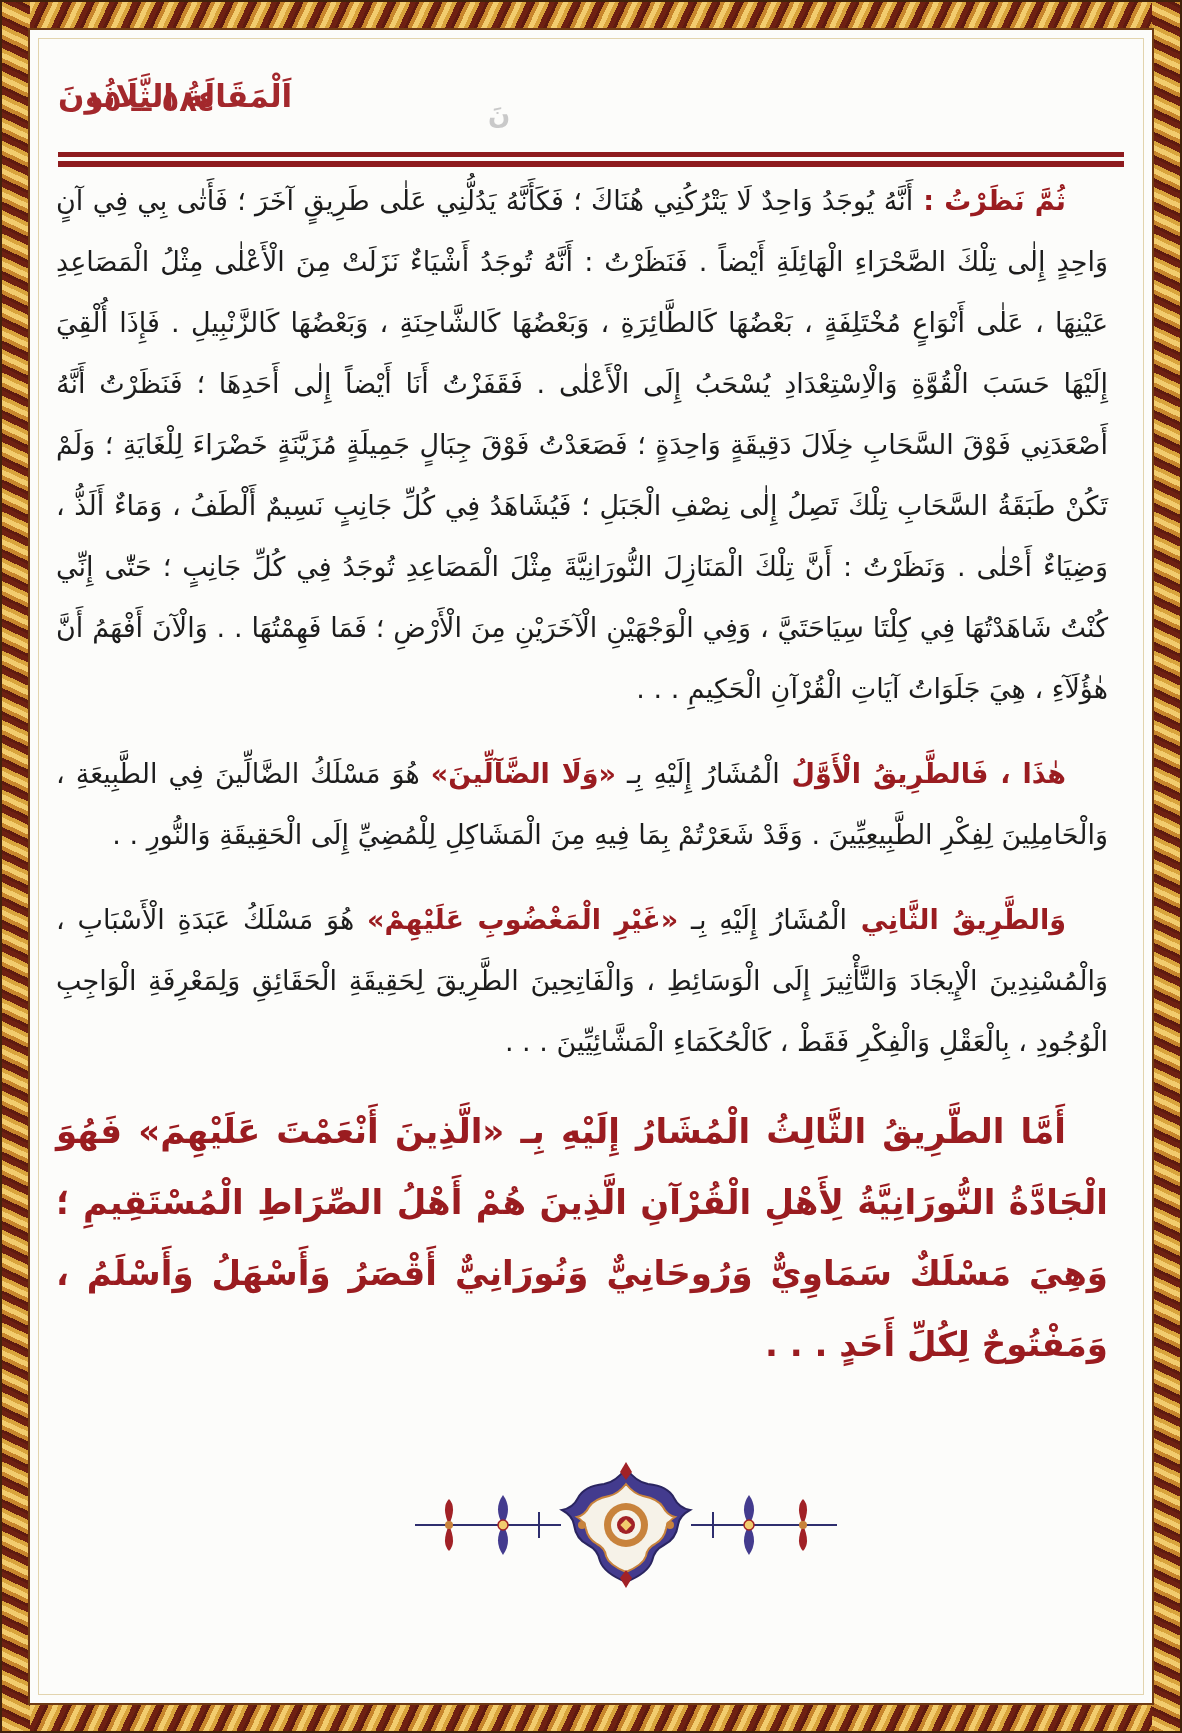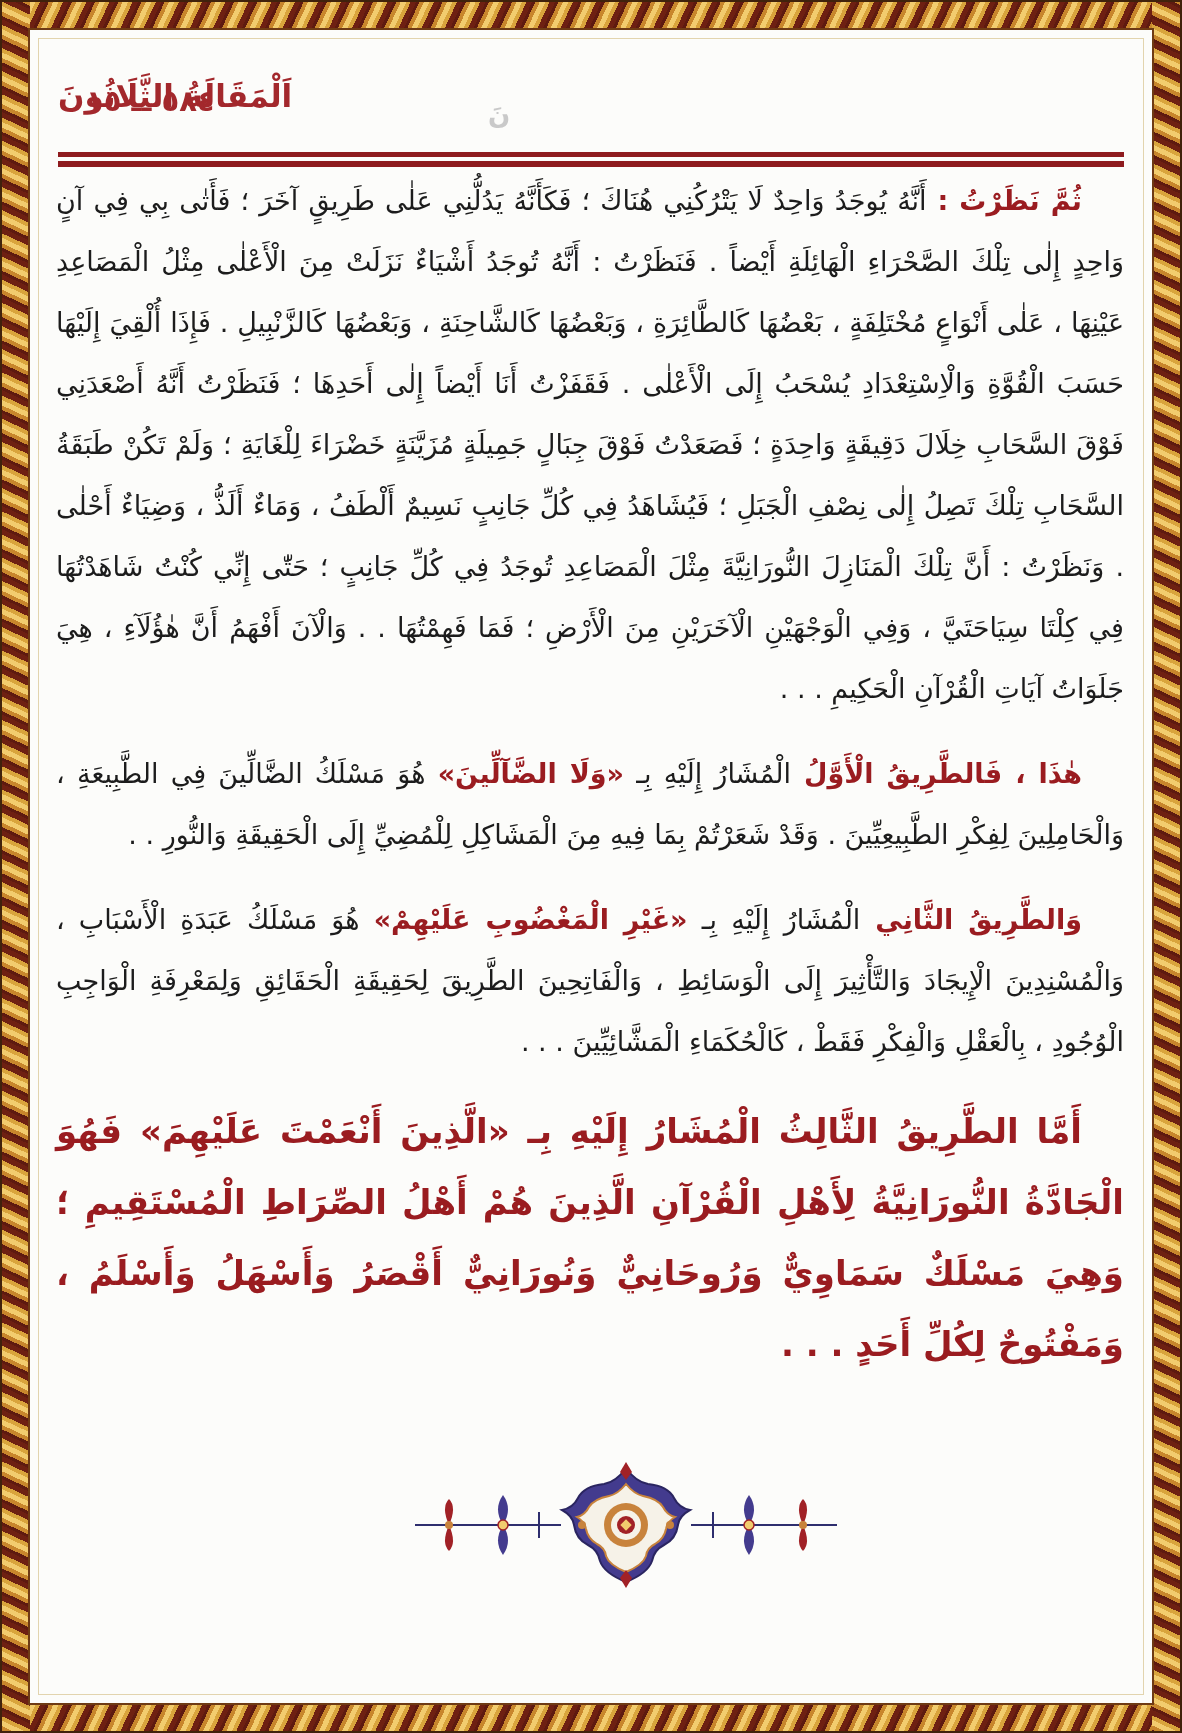--- a/index.html
+++ b/index.html
@@ -49,21 +49,21 @@
   .double-rule .r2{height:6px;background:var(--rule-red,#8e1b1e);margin-top:4px;}
 
   
   .body-text{
     position:absolute;top:170px;right:58px;left:56px;
     direction:rtl;
     font-size:27px;line-height:61px;
     color:var(--ink,#1c1c1c);
     text-align:justify;
   }
-  .para{margin:0 0 24px 0;text-indent:42px;}
+  .para{margin:0 16px 24px 0;text-indent:42px;}
   .para:last-child{margin-bottom:0;}
   .seg-red{color:var(--red,#9a1c20);font-weight:bold;}
   .seg-black{color:var(--ink,#1c1c1c);}
   .para.all-red{font-size:34px;line-height:71px;}
 
   
   .ornament-wrap{
     position:absolute;top:1462px;left:0;right:0;
     display:flex;justify-content:center;
     transform:translateX(35px); 

